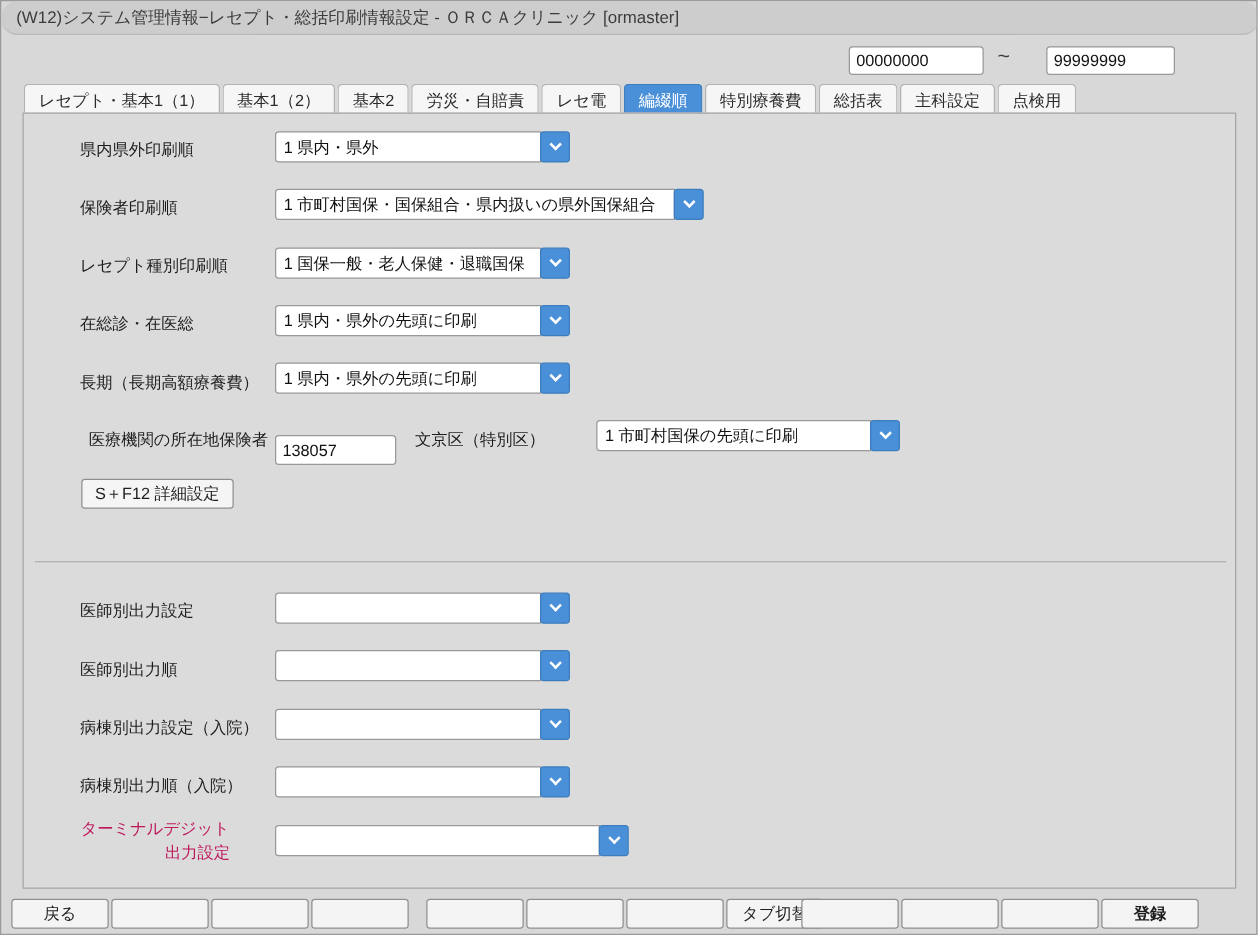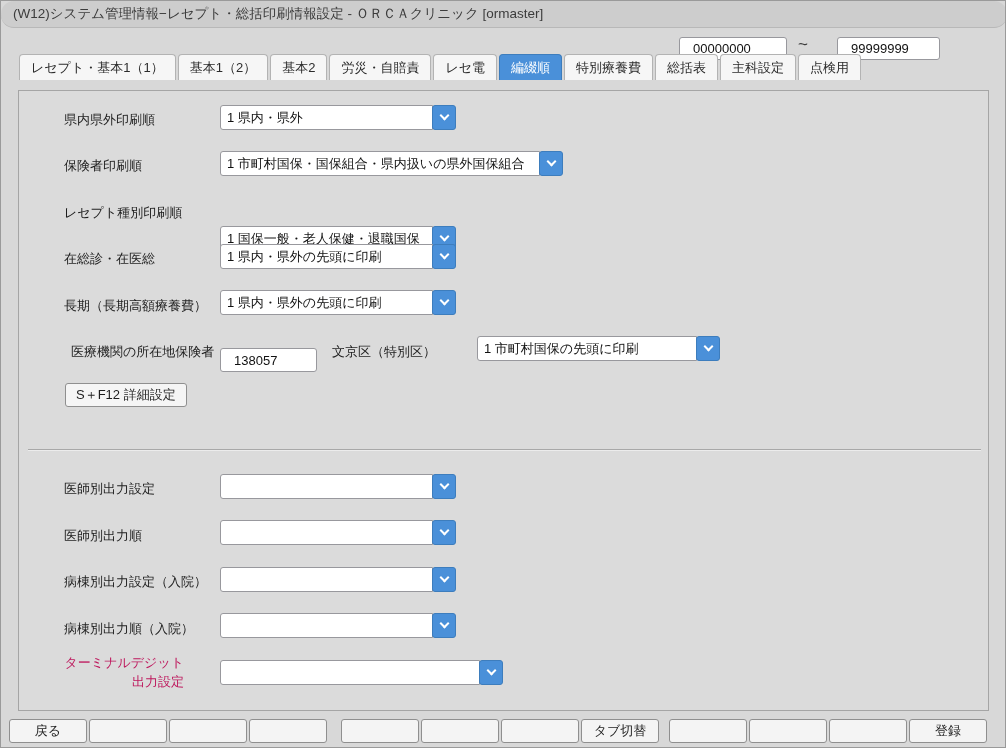--- a/index.html
+++ b/index.html
@@ -16,29 +16,29 @@
   .titlebar {
     position:absolute; left:0; top:0; width:1006px; height:27px;
     background:#cdcdcd; border-bottom:1px solid #b8b8b8;
     display:flex; align-items:center; padding-left:12px;
     font-size:13.5px; color:#3c3c3c;border-radius:13px;
   }
   
   .txt {
     position:absolute; height:23px; background:#ffffff;
     border:1px solid #98989d; border-radius:3px;
-    font-size:13px; padding:2px 13px; color:#111;
+    font-size:13px; padding:2px 5px; color:#111;
     font-family:"Liberation Sans","DejaVu Sans",sans-serif;
   }
   .range-from { left:678px; top:36px; width:108px; }
   .range-to   { left:836px; top:36px; width:103px; }
   .tilde { position:absolute; left:797px; top:34px; font-size:17px; color:#3a3a3a; }
   
   .tabs {
-    position:absolute; left:18px; top:53px; height:26px;
+    position:absolute; left:18px; top:66px; height:26px;
     display:flex; align-items:flex-end; gap:2px;
   }
   .tab {
     height:26px; padding:0 11px; display:flex; align-items:center;
     background:#f6f6f6; border:1px solid #b3b3b3; border-bottom:none;
     border-radius:4px 4px 0 0; font-size:13px; color:#2b2b2b;
     white-space:nowrap; cursor:default;
   }
   .tab.selected {
     background:#4a90d9; border-color:#3d7dbd; color:#ffffff;
@@ -74,21 +74,21 @@
     position:absolute; left:46px; top:292px; height:24px; padding:0 10px;
     background:#f5f5f5; border:1px solid #8f8f8f; border-radius:3px;
     font-size:13px; color:#1d1d1d; display:flex; align-items:center;
     white-space:nowrap;
   }
   .td-label { position:absolute; left:45px; top:562px; width:120px;
     font-size:13px; color:#be185d; text-align:right; line-height:19px; }
   
   .footer { position:absolute; left:0; top:718px; width:1006px; height:26px; }
   .fgroup { position:absolute; top:0; display:flex; gap:2px; }
-  .g1 { left:8px; } .g2 { left:340px; } .g3 { left:668px; }
+  .g1 { left:8px; } .g2 { left:340px; } .g3 { left:640px;font-weight:bold; }
   .fbtn {
     width:78px; height:24px; background:#f4f4f4;
     border:1px solid #8f8f8f; border-radius:3px;
     font-size:13px; color:#1d1d1d;
     display:flex; align-items:center; justify-content:center;
     white-space:nowrap;
   }
 </style>
 </head>
 <body>
@@ -126,21 +126,21 @@
 
   <span class="lbl" style="left:45px; top:66px;">保険者印刷順</span>
   <div class="dd" style="left:201px; top:60px; width:343px;">
     <div class="dd-field">1 市町村国保・国保組合・県内扱いの県外国保組合</div>
     <div class="dd-btn">
       <div class="chev"></div>
     </div>
   </div>
 
   <span class="lbl" style="left:45px; top:113px;">レセプト種別印刷順</span>
-  <div class="dd" style="left:201px; top:107px; width:236px;margin-top:28px;">
+  <div class="dd" style="left:201px; top:107px; width:236px;">
     <div class="dd-field">1 国保一般・老人保健・退職国保</div>
     <div class="dd-btn">
       <div class="chev"></div>
     </div>
   </div>
 
   <span class="lbl" style="left:45px; top:159px;">在総診・在医総</span>
   <div class="dd" style="left:201px; top:153px; width:236px;">
     <div class="dd-field">1 県内・県外の先頭に印刷</div>
     <div class="dd-btn">

